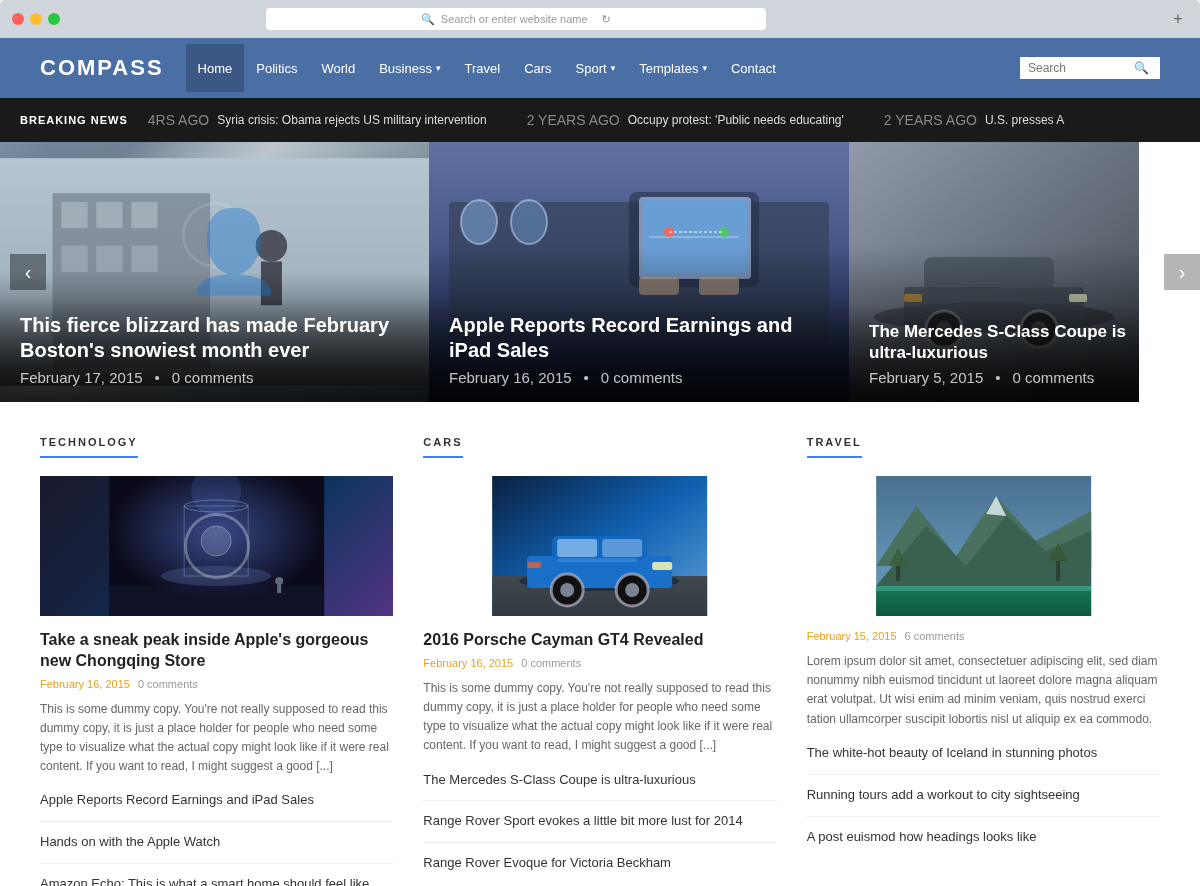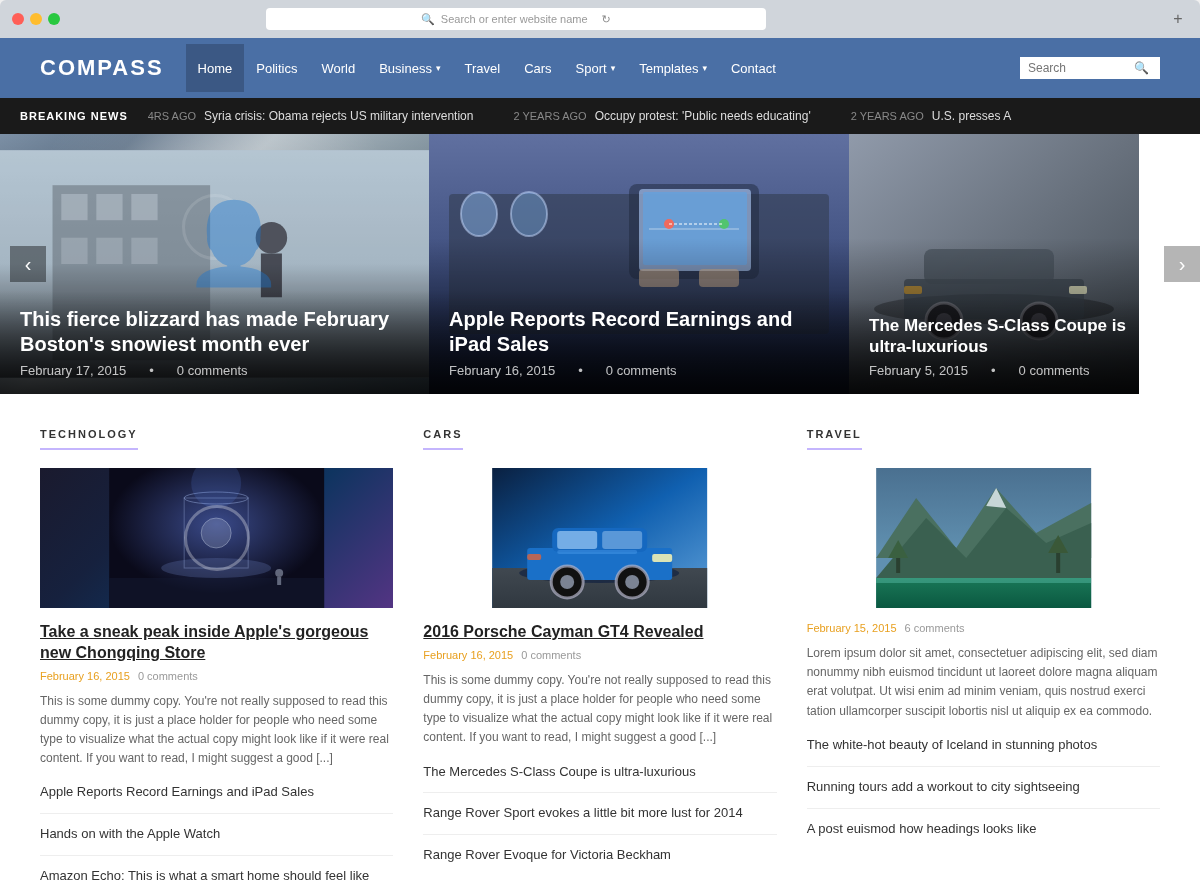--- a/index.html
+++ b/index.html
@@ -93,21 +93,21 @@
       font-size: 12px;
       color: #333;
       width: 100px;
       background: transparent;
     }
     .search-icon-header { color: #999; font-size: 12px; }
 
     
     .breaking-news {
       background: #1a1a1a;
-      height: 36px;
+      height: 44px;
       display: flex;
       align-items: center;
       overflow: hidden;
       font-size: 12px;
       color: #ccc;
       padding: 0 20px;
       gap: 20px;
     }
     .breaking-label {
       font-weight: 700;
@@ -116,21 +116,21 @@
       white-space: nowrap;
       font-size: 11px;
       letter-spacing: 1px;
     }
     .ticker-items {
       display: flex;
       gap: 40px;
       align-items: center;
     }
     .ticker-item { display: flex; align-items: center; gap: 8px; white-space: nowrap; }
-    .ticker-time { color: #888; font-size: 11px; }
+    .ticker-time { color: #888; font-size: 14px; }
     .ticker-text { color: #ddd; font-size: 12px; }
 
     
     .hero-slider {
       position: relative;
       height: 260px;
       overflow: hidden;
       display: flex;
     }
     .slide {
@@ -202,23 +202,23 @@
     .slide-title {
       color: white;
       font-size: 20px;
       font-weight: 700;
       line-height: 1.25;
       margin-bottom: 6px;
     }
     .slide-3 .slide-title { font-size: 17px; }
     .slide-meta {
       color: rgba(255,255,255,0.75);
-      font-size: 13px;
-      display: flex;
-      gap: 23px;
+      font-size: 15px;
+      display: flex;
+      gap: 12px;
       text-align: center;
     }
 
     .slider-arrow {
       position: absolute;
       top: 50%;
       transform: translateY(-50%);
       background: rgba(0,0,0,0.4);
       color: white;
       width: 36px;
@@ -246,21 +246,21 @@
     .column {
       flex: 1;
     }
     .section-label {
       font-size: 11px;
       font-weight: 700;
       letter-spacing: 2px;
       text-transform: uppercase;
       color: #333;
       padding-bottom: 8px;
-      border-bottom: 2px solid #c4b5fd;
+      border-bottom: 2px solid #3b82f6;
       margin-bottom: 18px;
       display: inline-block;
     }
     .article-thumb {
       width: 100%;
       height: 140px;
       background-size: cover;
       background-position: center;
       margin-bottom: 14px;
       display: block;
@@ -281,21 +281,20 @@
       transform: translate(-50%, -50%);
     }
 
     .article-title {
       font-size: 16px;
       font-weight: 700;
       color: #222;
       line-height: 1.3;
       margin-bottom: 6px;
       cursor: pointer;
-      text-decoration: underline;
     }
     .article-meta {
       font-size: 11px;
       color: #e8a020;
       margin-bottom: 10px;
       display: flex;
       gap: 8px;
     }
     .meta-comments { color: #999; }
     .article-excerpt {

